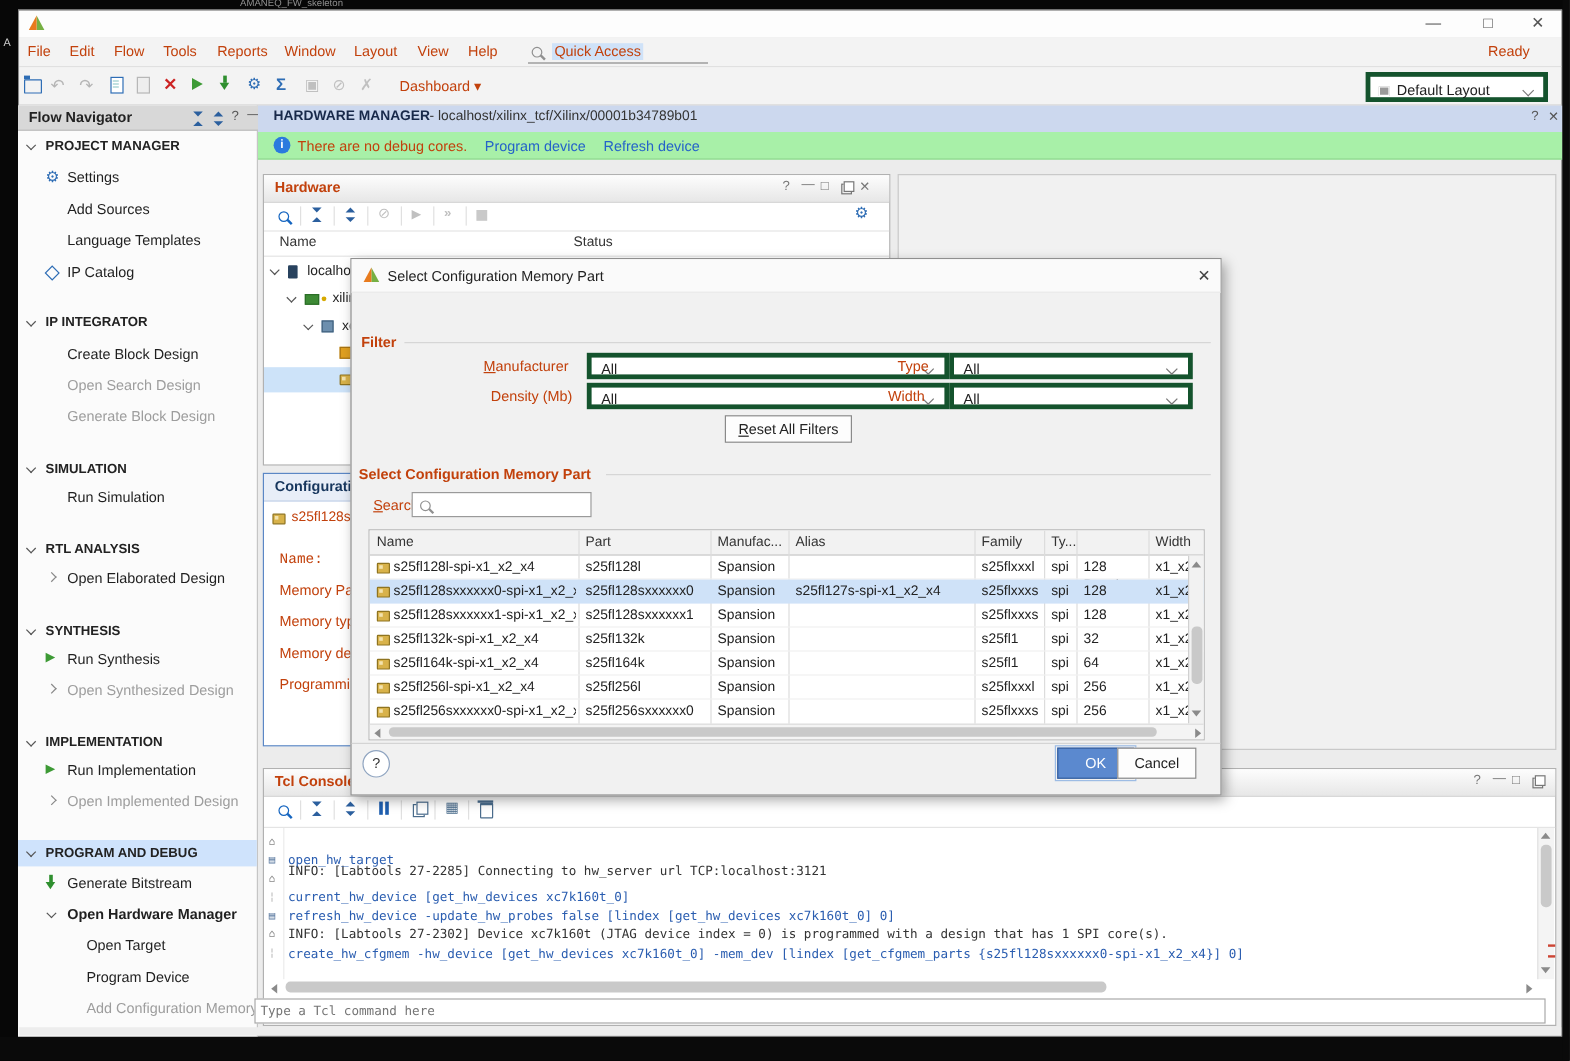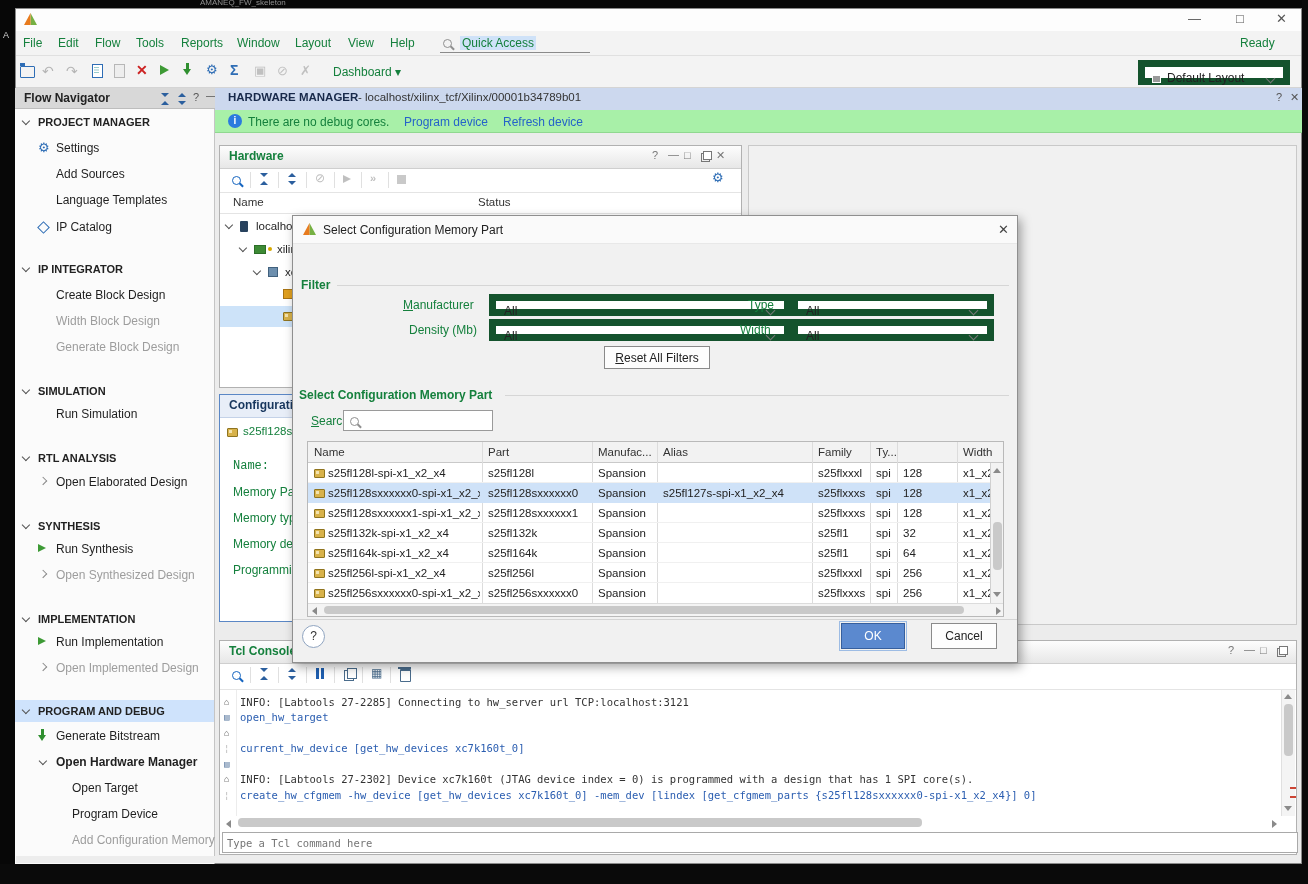--- a/index.html
+++ b/index.html
@@ -1,19 +1,19 @@
 <!DOCTYPE html>
 <html><head>
 <meta charset="utf-8">
 <style>
   html,body{margin:0;padding:0;background:#000;}
   #screen{position:relative;width:1308px;height:884px;background:#070707;overflow:hidden;
           font-family:"Liberation Sans",sans-serif;color:#1f1f1f;}
   .abs{position:absolute;}
-  .t{position:absolute;white-space:nowrap;font-size:12px;color:#15803d;}
+  .t{position:absolute;white-space:nowrap;font-size:12px;color:#c2410c;}
   .b{font-weight:bold;}
   .dis{color:#9d9d9d;}
   .link{color:#2563c9;cursor:pointer;}
   .mn::first-letter{text-decoration:underline;}
   
   #vivado-window{left:15px;top:8px;width:1287px;height:856px;background:#ececec;border:1px solid #8a8a8a;box-sizing:border-box;}
   .winbtn{position:absolute;font-size:13px;color:#555;cursor:pointer;}
   
   .panel{position:absolute;background:#fff;border:1px solid #b1b1b1;box-sizing:border-box;}
   .ptitle{position:absolute;left:0;top:0;right:0;height:22px;background:linear-gradient(#fdfdfd,#e7e7e7);border-bottom:1px solid #cfcfcf;}
@@ -48,21 +48,21 @@
   .icon-gear{color:#2e6db5;font-size:13px;}
   .icon-folder{position:absolute;width:13px;height:10px;border:1.5px solid #2e6db5;border-radius:1px;}
   .icon-folder::before{content:"";position:absolute;top:-4px;left:-1px;width:5px;height:2.5px;background:#2e6db5;}
   .icon-doc{position:absolute;width:9px;height:12px;border:1.2px solid #2e6db5;background:#fff;}
   .icon-doc::before{content:"";position:absolute;left:1px;top:2px;width:5px;height:1.2px;background:#9cc;box-shadow:0 2.5px 0 #9cc,0 5px 0 #9cc;}
   .icon-clip{position:absolute;width:9px;height:12px;border:1.2px solid #b7b7b7;background:#eee;}
   .icon-bit{position:absolute;width:12px;height:13px;}
   .icon-bit::before{content:"";position:absolute;left:4px;top:0;width:3px;height:6px;background:#2f8f2f;}
   .icon-bit::after{content:"";position:absolute;left:1px;top:6px;border-left:4.5px solid transparent;border-right:4.5px solid transparent;border-top:6px solid #2f8f2f;}
   .icon-ip{position:absolute;width:7px;height:7px;border:1.5px solid #2e6db5;transform:rotate(45deg);}
-  .combo{position:absolute;background:#fff;border:7px solid #14532d;box-sizing:border-box;}
+  .combo{position:absolute;background:#fff;border:4px solid #14532d;box-sizing:border-box;}
   .combo .val{position:absolute;left:8px;top:3px;font-size:12px;color:#222;}
   .btn{position:absolute;background:#fdfdfd;border:1px solid #8a8a8a;box-sizing:border-box;text-align:center;font-size:12px;color:#222;cursor:pointer;}
   .scroll-thumb{position:absolute;background:#c9c9c9;border-radius:4px;}
   .sarrow{position:absolute;width:0;height:0;}
   .sarrow.up{border-left:4px solid transparent;border-right:4px solid transparent;border-bottom:5px solid #8a8a8a;}
   .sarrow.down{border-left:4px solid transparent;border-right:4px solid transparent;border-top:5px solid #8a8a8a;}
   .sarrow.left{border-top:4px solid transparent;border-bottom:4px solid transparent;border-right:5px solid #8a8a8a;}
   .sarrow.rightt{border-top:4px solid transparent;border-bottom:4px solid transparent;border-left:5px solid #8a8a8a;}
   
   .fn-row{position:absolute;left:15px;width:200px;height:18px;line-height:18px;font-size:12px;cursor:pointer;}
@@ -170,21 +170,21 @@
   </div>
 
   <div class="fn-row" style="top:260px;">
     <span class="chev down" style="position:absolute;left:8px;top:5px;"></span>
     <span class="fn-head" style="position:absolute;left:23px;">IP INTEGRATOR</span>
   </div>
   <div class="fn-row" style="top:286px;">
     <span style="position:absolute;left:41px;">Create Block Design</span>
   </div>
   <div class="fn-row dis" style="top:312px;">
-    <span style="position:absolute;left:41px;">Width Block Design</span>
+    <span style="position:absolute;left:41px;">Open Search Design</span>
   </div>
   <div class="fn-row dis" style="top:338px;">
     <span style="position:absolute;left:41px;">Generate Block Design</span>
   </div>
 
   <div class="fn-row" style="top:382px;">
     <span class="chev down" style="position:absolute;left:8px;top:5px;"></span>
     <span class="fn-head" style="position:absolute;left:23px;">SIMULATION</span>
   </div>
   <div class="fn-row" style="top:405px;">
@@ -348,44 +348,45 @@
   <div class="toolsep" style="left:334px;top:667px;"></div>
   <span class="icon-copy" style="left:344px;top:670px;"></span>
   <div class="toolsep" style="left:362px;top:667px;"></div>
   <div class="t" style="left:371px;top:666px;font-size:12px;color:#4a6c8c;">▦</div>
   <div class="toolsep" style="left:390px;top:667px;"></div>
   <span class="icon-trash" style="left:400px;top:669px;"></span>
   <div class="abs" style="left:220px;top:689px;width:1076px;height:1px;background:#e4e4e4;"></div>
 
   <div class="abs" style="left:236px;top:690px;width:1px;height:126px;background:#ececec;"></div>
   <div class="gut" style="top:697px;">⌂</div>
-  <div class="cline info" style="top:696px;text-align:right;">INFO: [Labtools 27-2285] Connecting to hw_server url TCP:localhost:3121</div>
+  <div class="cline info" style="top:720px;text-align:right;">INFO: [Labtools 27-2285] Connecting to hw_server url TCP:localhost:3121</div>
   <div class="gut" style="top:712px;color:#5c7ba1;">▤</div>
   <div class="cline cmd" style="top:711px;">open_hw_target</div>
   <div class="gut" style="top:728px;">⌂</div>
   <div class="gut" style="top:743px;color:#b5b5b5;">¦</div>
   <div class="cline cmd" style="top:742px;">current_hw_device [get_hw_devices xc7k160t_0]</div>
   <div class="gut" style="top:759px;color:#5c7ba1;">▤</div>
+  <div class="cline cmd" style="top:758px;">refresh_hw_device -update_hw_probes false [lindex [get_hw_devices xc7k160t_0] 0]</div>
   <div class="gut" style="top:774px;">⌂</div>
   <div class="cline info" style="top:773px;">INFO: [Labtools 27-2302] Device xc7k160t (JTAG device index = 0) is programmed with a design that has 1 SPI core(s).</div>
   <div class="gut" style="top:790px;color:#b5b5b5;">¦</div>
   <div class="cline cmd" style="top:789px;">create_hw_cfgmem -hw_device [get_hw_devices xc7k160t_0] -mem_dev [lindex [get_cfgmem_parts {s25fl128sxxxxxx0-spi-x1_x2_x4}] 0]</div>
 
   <div class="abs" style="left:1281px;top:690px;width:14px;height:126px;background:#f4f4f4;border-left:1px solid #e0e0e0;box-sizing:border-box;"></div>
   <div class="sarrow up" style="left:1284px;top:694px;"></div>
   <div class="scroll-thumb" style="left:1284px;top:704px;width:9px;height:52px;"></div>
   <div class="sarrow down" style="left:1284px;top:806px;"></div>
   <div class="abs" style="left:1290px;top:787px;width:6px;height:2px;background:#cc4433;"></div>
   <div class="abs" style="left:1290px;top:796px;width:6px;height:2px;background:#cc4433;"></div>
 
   <div class="sarrow left" style="left:226px;top:820px;"></div>
   <div class="scroll-thumb" style="left:238px;top:818px;width:684px;height:9px;"></div>
   <div class="sarrow rightt" style="left:1272px;top:820px;"></div>
 
-  <input class="abs" style="left: 222px; top: 832px; width: 1066px; height: 19px; border: 1px solid rgb(169, 169, 169); background: rgb(255, 255, 255); font-size: 10.5px; color: rgb(85, 85, 85); padding: 0px 4px;" placeholder="Type a Tcl command here">
+  <input class="abs" style="left: 212px; top: 832px; width: 1066px; height: 19px; border: 1px solid rgb(169, 169, 169); background: rgb(255, 255, 255); font-size: 10.5px; color: rgb(85, 85, 85); padding: 0px 4px;" placeholder="Type a Tcl command here">
 
   <div class="abs" style="left:16px;top:856px;width:1285px;height:7px;background:#ededed;"></div>
 
   <div id="dialog">
 
     <div class="abs" style="left:0;top:0;right:0;height:27px;background:#fafafa;border-bottom:1px solid #e8e8e8;"></div>
     <svg class="abs" style="left:9px;top:6px;" width="15" height="15">
       <polygon points="7.5,1 14,13 7.5,13" fill="#76b043"></polygon>
       <polygon points="7.5,1 1,13 7.5,13" fill="#e87b1e"></polygon>
     </svg>
@@ -533,20 +534,20 @@
       <div class="sarrow down" style="left:685px;top:150px;"></div>
 
       <div class="abs" style="left:0;top:161px;width:697px;height:14px;background:#f4f4f4;border-top:1px solid #dcdcdc;box-sizing:border-box;"></div>
       <div class="sarrow left" style="left:4px;top:165px;"></div>
       <div class="scroll-thumb" style="left:16px;top:164px;width:640px;height:8px;"></div>
       <div class="sarrow rightt" style="left:688px;top:165px;"></div>
     </div>
 
     <div class="dlg-sec-line" style="left:0;top:403px;right:0;background:#d4d4d4;"></div>
     <div class="abs" style="left:9px;top:409px;width:21px;height:21px;border:1px solid #8fa4c0;border-radius:50%;text-align:center;line-height:21px;font-size:12px;color:#333;background:#fff;cursor:pointer;">?</div>
-    <div class="btn" style="left:548px;top:407px;width:64px;height:26px;line-height:24px;background:#5b89cf;border:1px solid #365f9e;color:#fff;outline:1px solid #9dbce4;outline-offset:1px;">OK</div>
+    <div class="btn" style="left:588px;top:407px;width:64px;height:26px;line-height:24px;background:#5b89cf;border:1px solid #365f9e;color:#fff;outline:1px solid #9dbce4;outline-offset:1px;">OK</div>
     <div class="btn" style="left:638px;top:407px;width:66px;height:26px;line-height:24px;">Cancel</div>
   </div>
 
   <div class="abs" style="left:0;top:864px;width:1308px;height:20px;background:#0a0a0a;"></div>
   <div class="abs" style="left:1302px;top:0;width:6px;height:884px;background:#0a0a0a;"></div>
 
 </div>
 
 </body></html>

